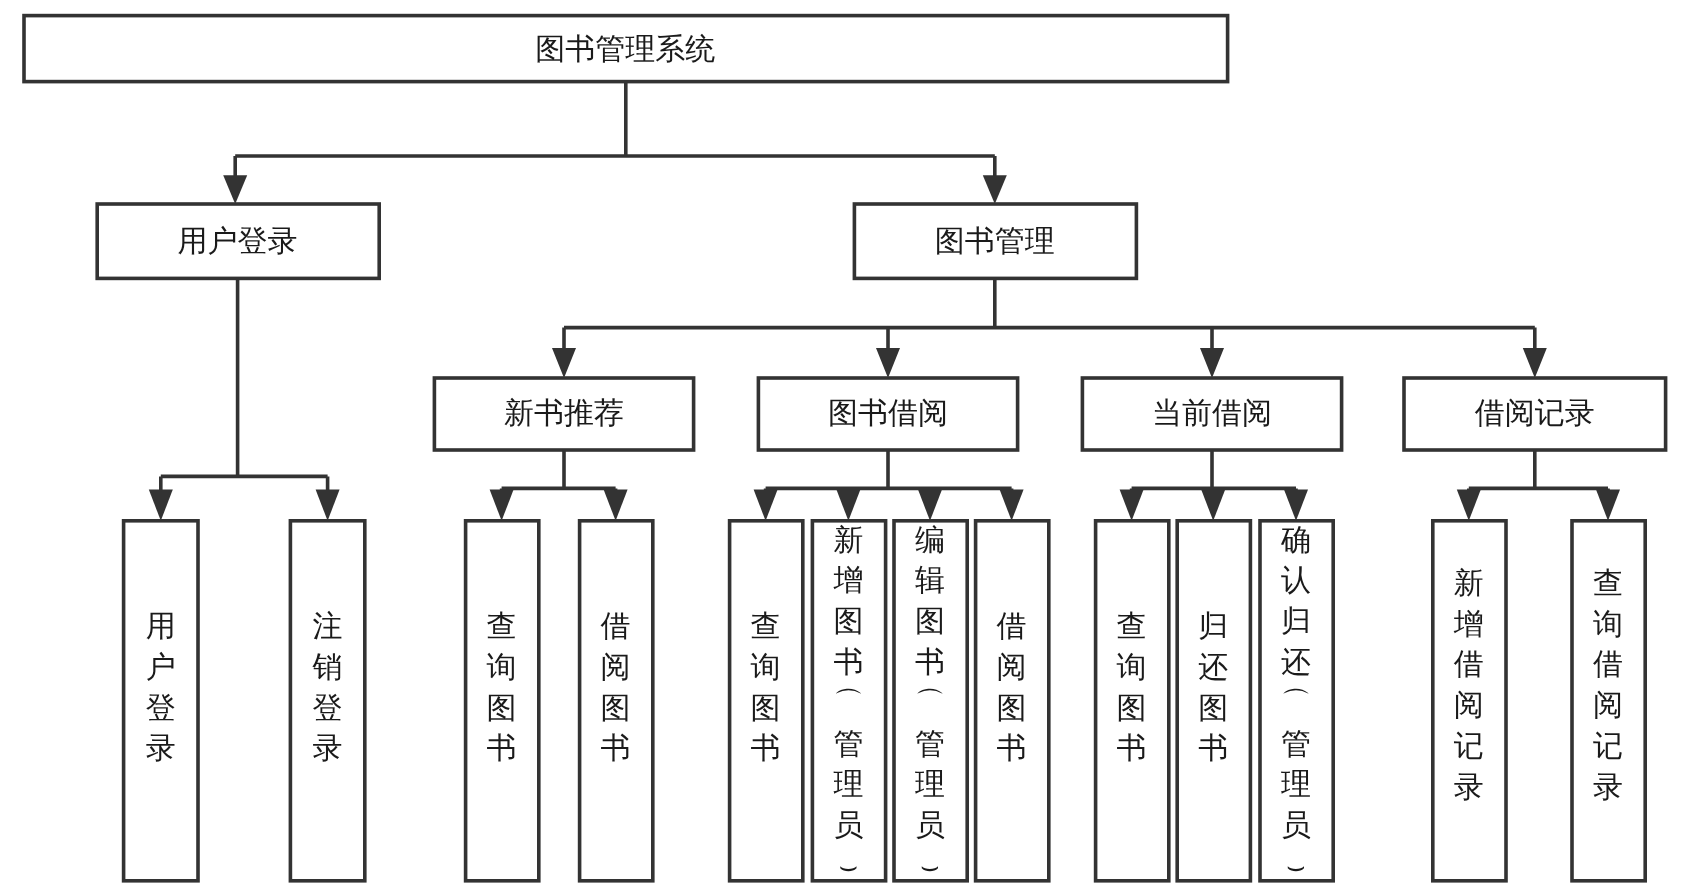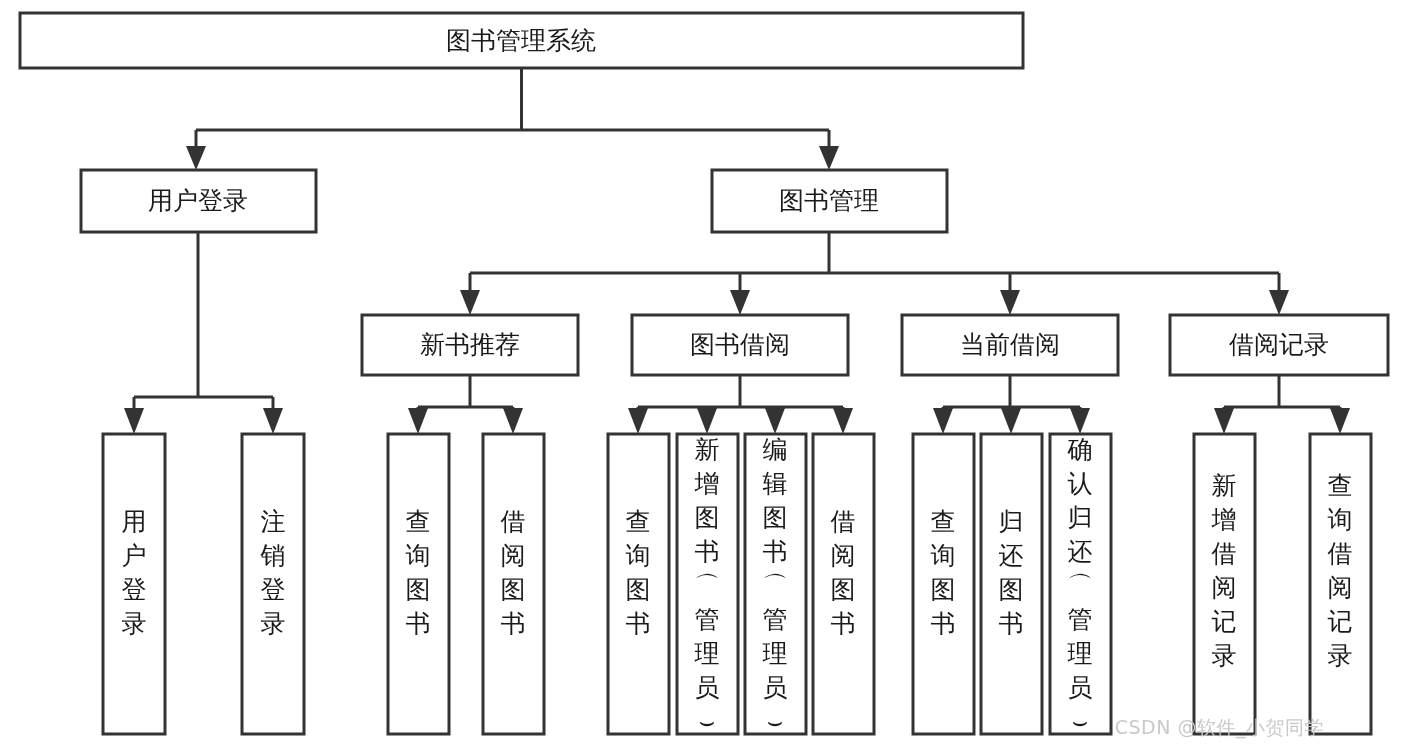--- a/index.html
+++ b/index.html
@@ -206,14 +206,13 @@
       <text class="node-label-vertical" x="1224" y="494"><tspan x="1224" dy="0">新</tspan><tspan x="1224" dy="34">增</tspan><tspan x="1224" dy="34">借</tspan><tspan x="1224" dy="34">阅</tspan><tspan x="1224" dy="34">记</tspan><tspan x="1224" dy="34">录</tspan></text>
     </g>
 
     <g>
       <rect class="node-box" x="1310" y="434" width="61" height="300"></rect>
       <text class="node-label-vertical" x="1340" y="494"><tspan x="1340" dy="0">查</tspan><tspan x="1340" dy="34">询</tspan><tspan x="1340" dy="34">借</tspan><tspan x="1340" dy="34">阅</tspan><tspan x="1340" dy="34">记</tspan><tspan x="1340" dy="34">录</tspan></text>
     </g>
 
   </svg>
 
-  <div class="watermark">CSDN @软件_小贺同学</div>
 </div>
 
 </body></html>

